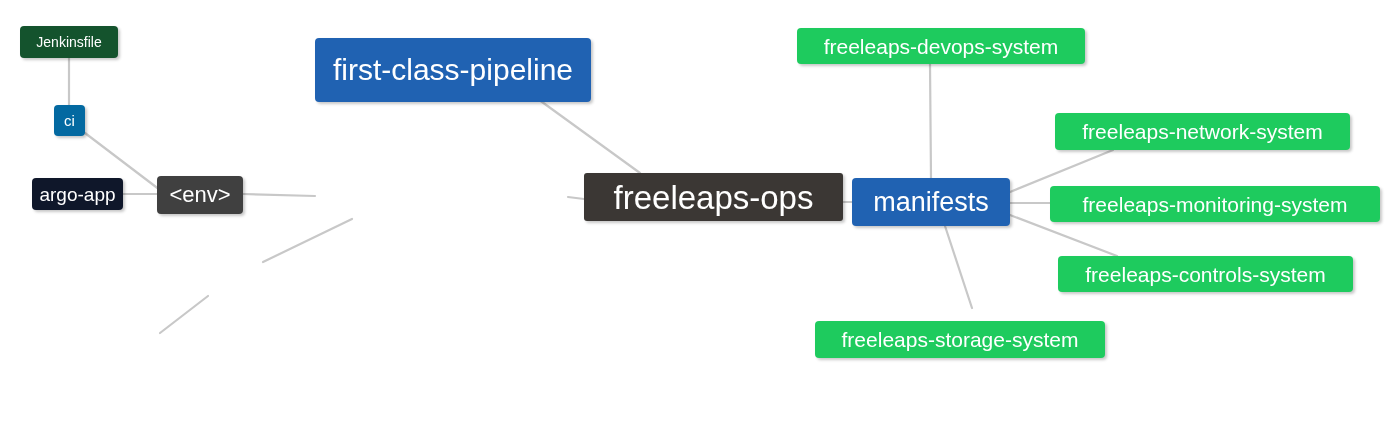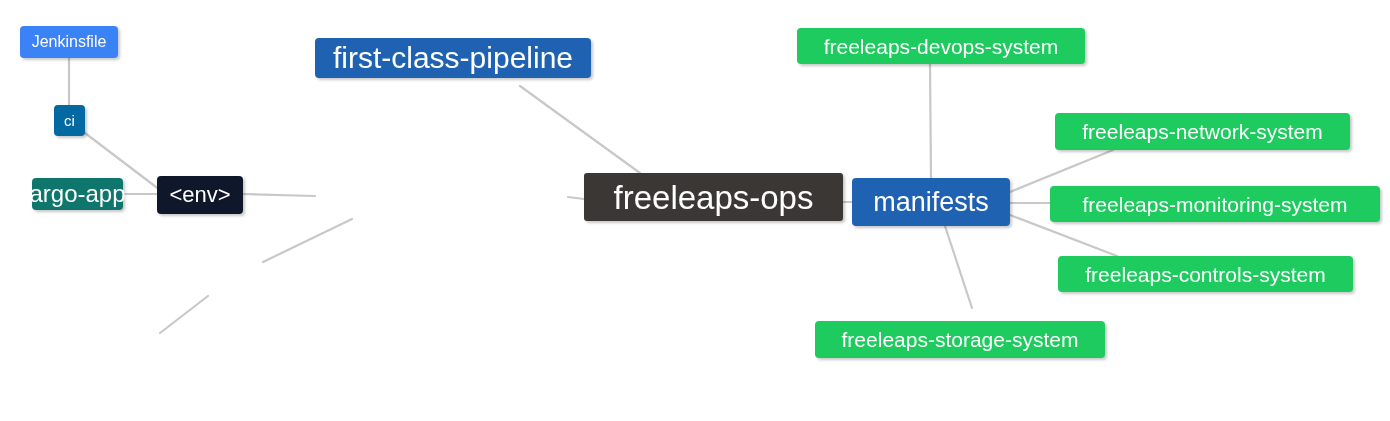--- a/index.html
+++ b/index.html
@@ -20,26 +20,26 @@
     border-radius:4px;
     white-space:nowrap;
     box-shadow:2px 2px 3px rgba(0,0,0,0.22);
     letter-spacing:0px;
     line-height:1;
     user-select:none;
   }
   .n-root{font-size:33px;background:#3b3734;border-radius:3px;}
   .n-blue-lg{font-size:30px;background:#2062b2;}
   .n-blue-md{font-size:27px;background:#2062b2;}
-  .n-green-lg{font-size:22px;background:#0f172a;}
+  .n-green-lg{font-size:22px;background:#404040;}
   .n-green-md{font-size:21px;background:#1ecb5e;}
-  .n-red-md{font-size:24px;background:#0f766e;}
+  .n-red-md{font-size:19px;background:#0f172a;}
   .n-red-sm{font-size:15px;background:#fc4b1e;}
   .n-red-xs{font-size:15px;background:#0369a1;}
-  .n-orange{font-size:16px;background:#3b82f6;}
+  .n-orange{font-size:14px;background:#14532d;}
 </style>
 </head>
 <body>
 
 <div id="canvas">
 
   <svg id="edges" viewBox="0 0 1390 421" xmlns="http://www.w3.org/2000/svg">
     <g stroke="#c8c8c8" stroke-width="2.2" fill="none" stroke-linecap="round">
       <line x1="69" y1="58" x2="69" y2="105"></line>
       <line x1="85" y1="133" x2="160" y2="190"></line>
@@ -61,21 +61,21 @@
   <div class="node n-orange" style="left:20px;top:26px;width:98px;height:32px;">Jenkinsfile</div>
 
   <div class="node n-red-xs" style="left:54px;top:105px;width:31px;height:31px;">ci</div>
 
   <div class="node n-red-md" style="left:32px;top:178px;width:91px;height:32px;">argo-app</div>
 
   <div class="node n-green-lg" style="left:157px;top:176px;width:86px;height:38px;">&lt;env&gt;</div>
 
 
 
-  <div class="node n-blue-lg" style="left:315px;top:38px;width:276px;height:40px;">first-class-pipeline</div>
+  <div class="node n-blue-lg" style="left:315px;top:38px;width:276px;height:64px;">first-class-pipeline</div>
 
 
   <div class="node n-root" style="left:584px;top:173px;width:259px;height:48px;">freeleaps-ops</div>
 
   <div class="node n-blue-md" style="left:852px;top:178px;width:158px;height:48px;">manifests</div>
 
   <div class="node n-green-md" style="left:797px;top:28px;width:288px;height:36px;">freeleaps-devops-system</div>
 
   <div class="node n-green-md" style="left:1050px;top:186px;width:330px;height:36px;">freeleaps-monitoring-system</div>
 

